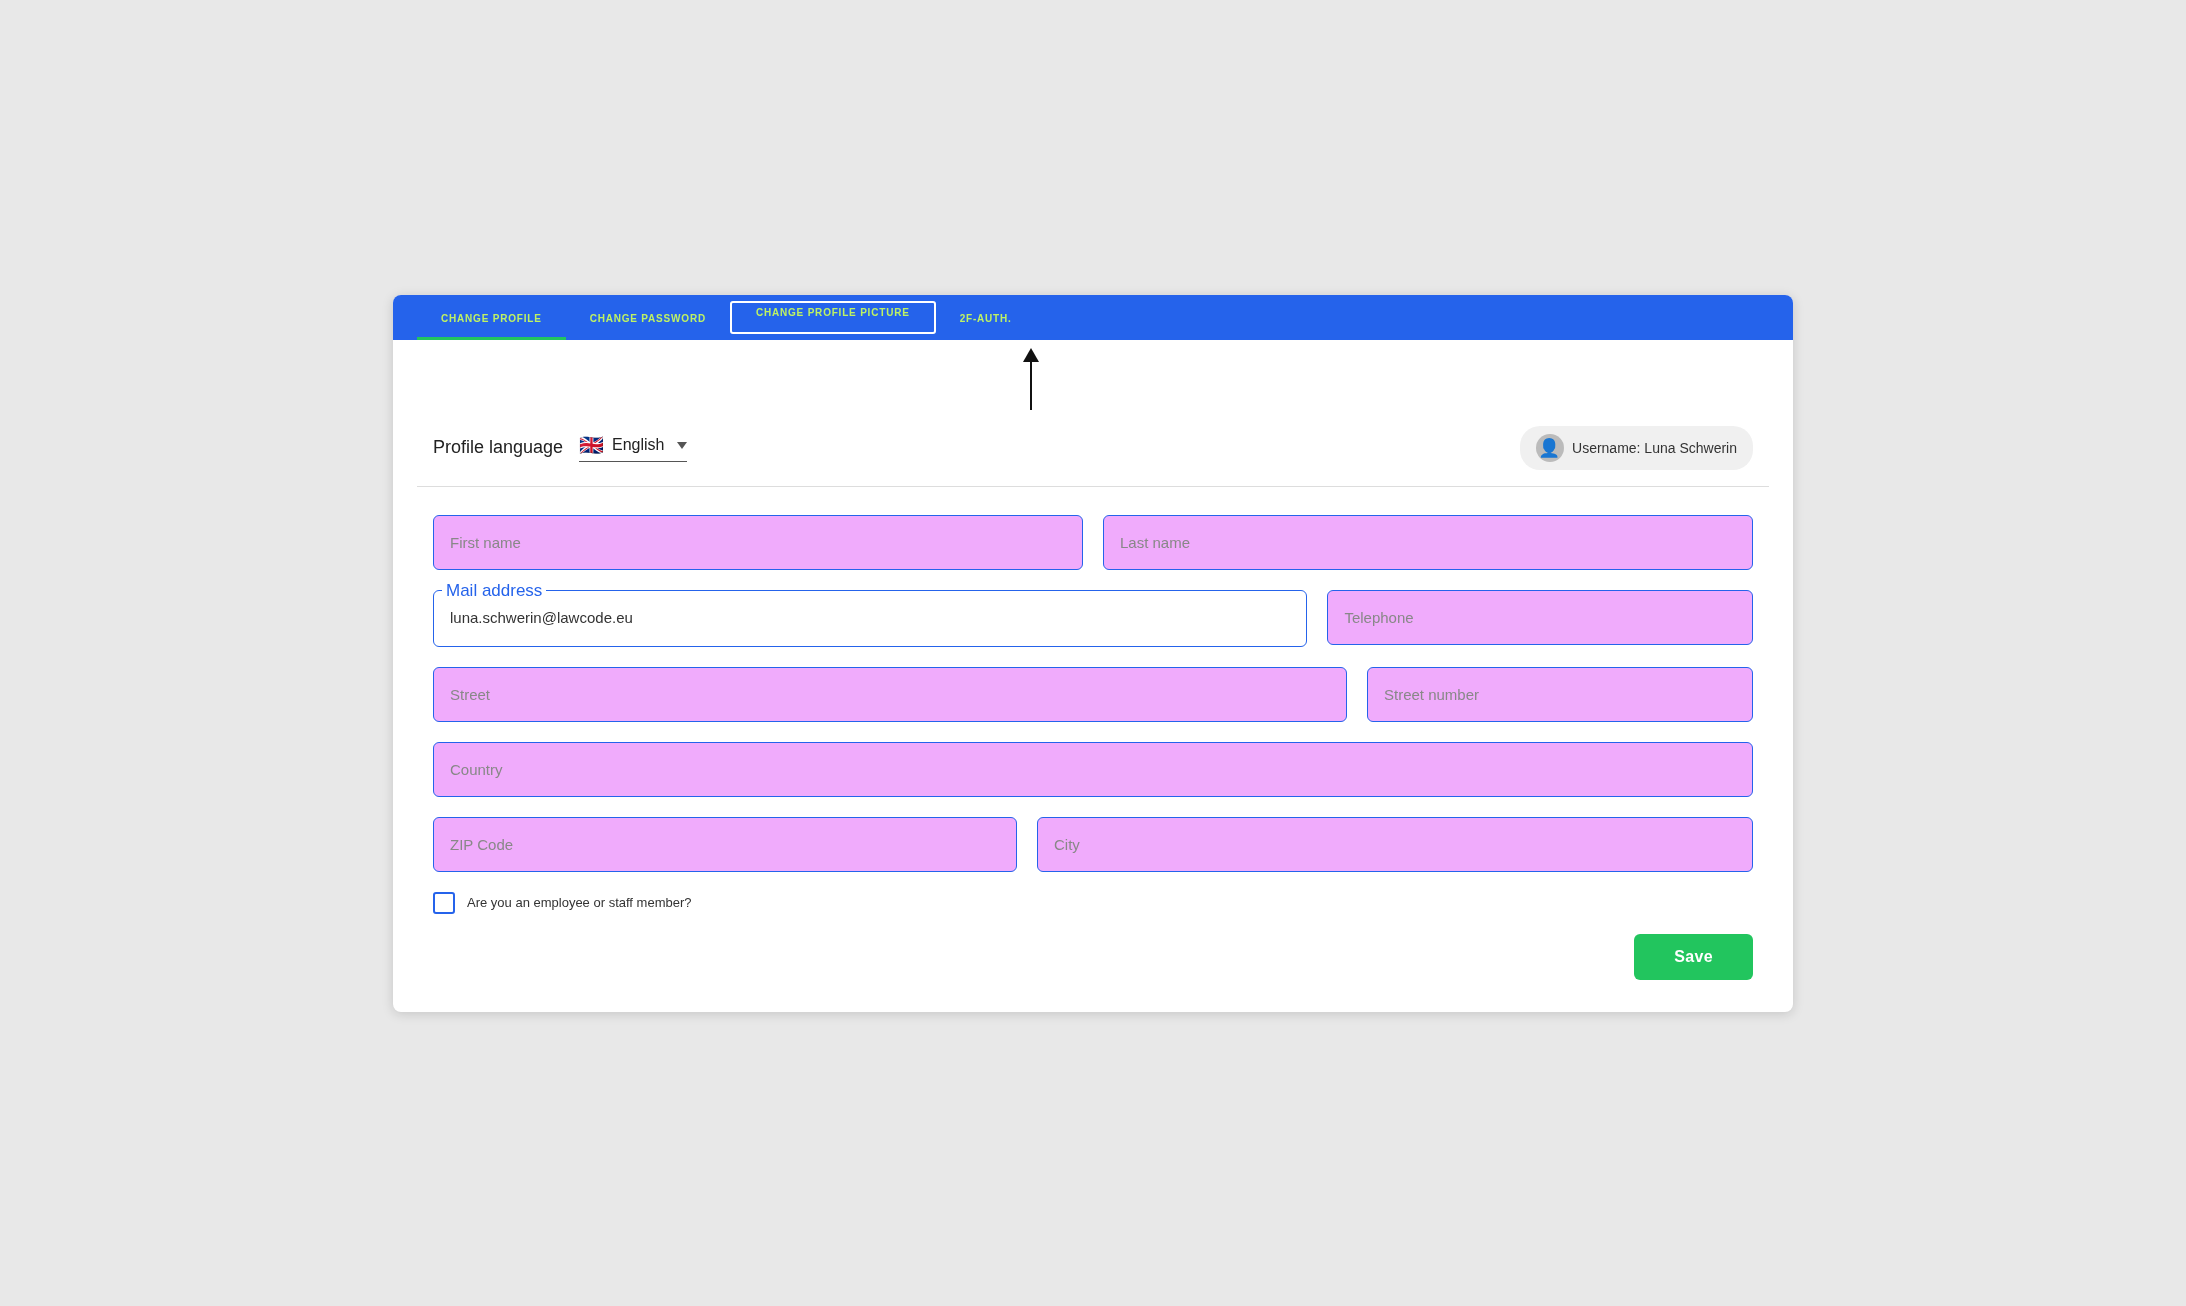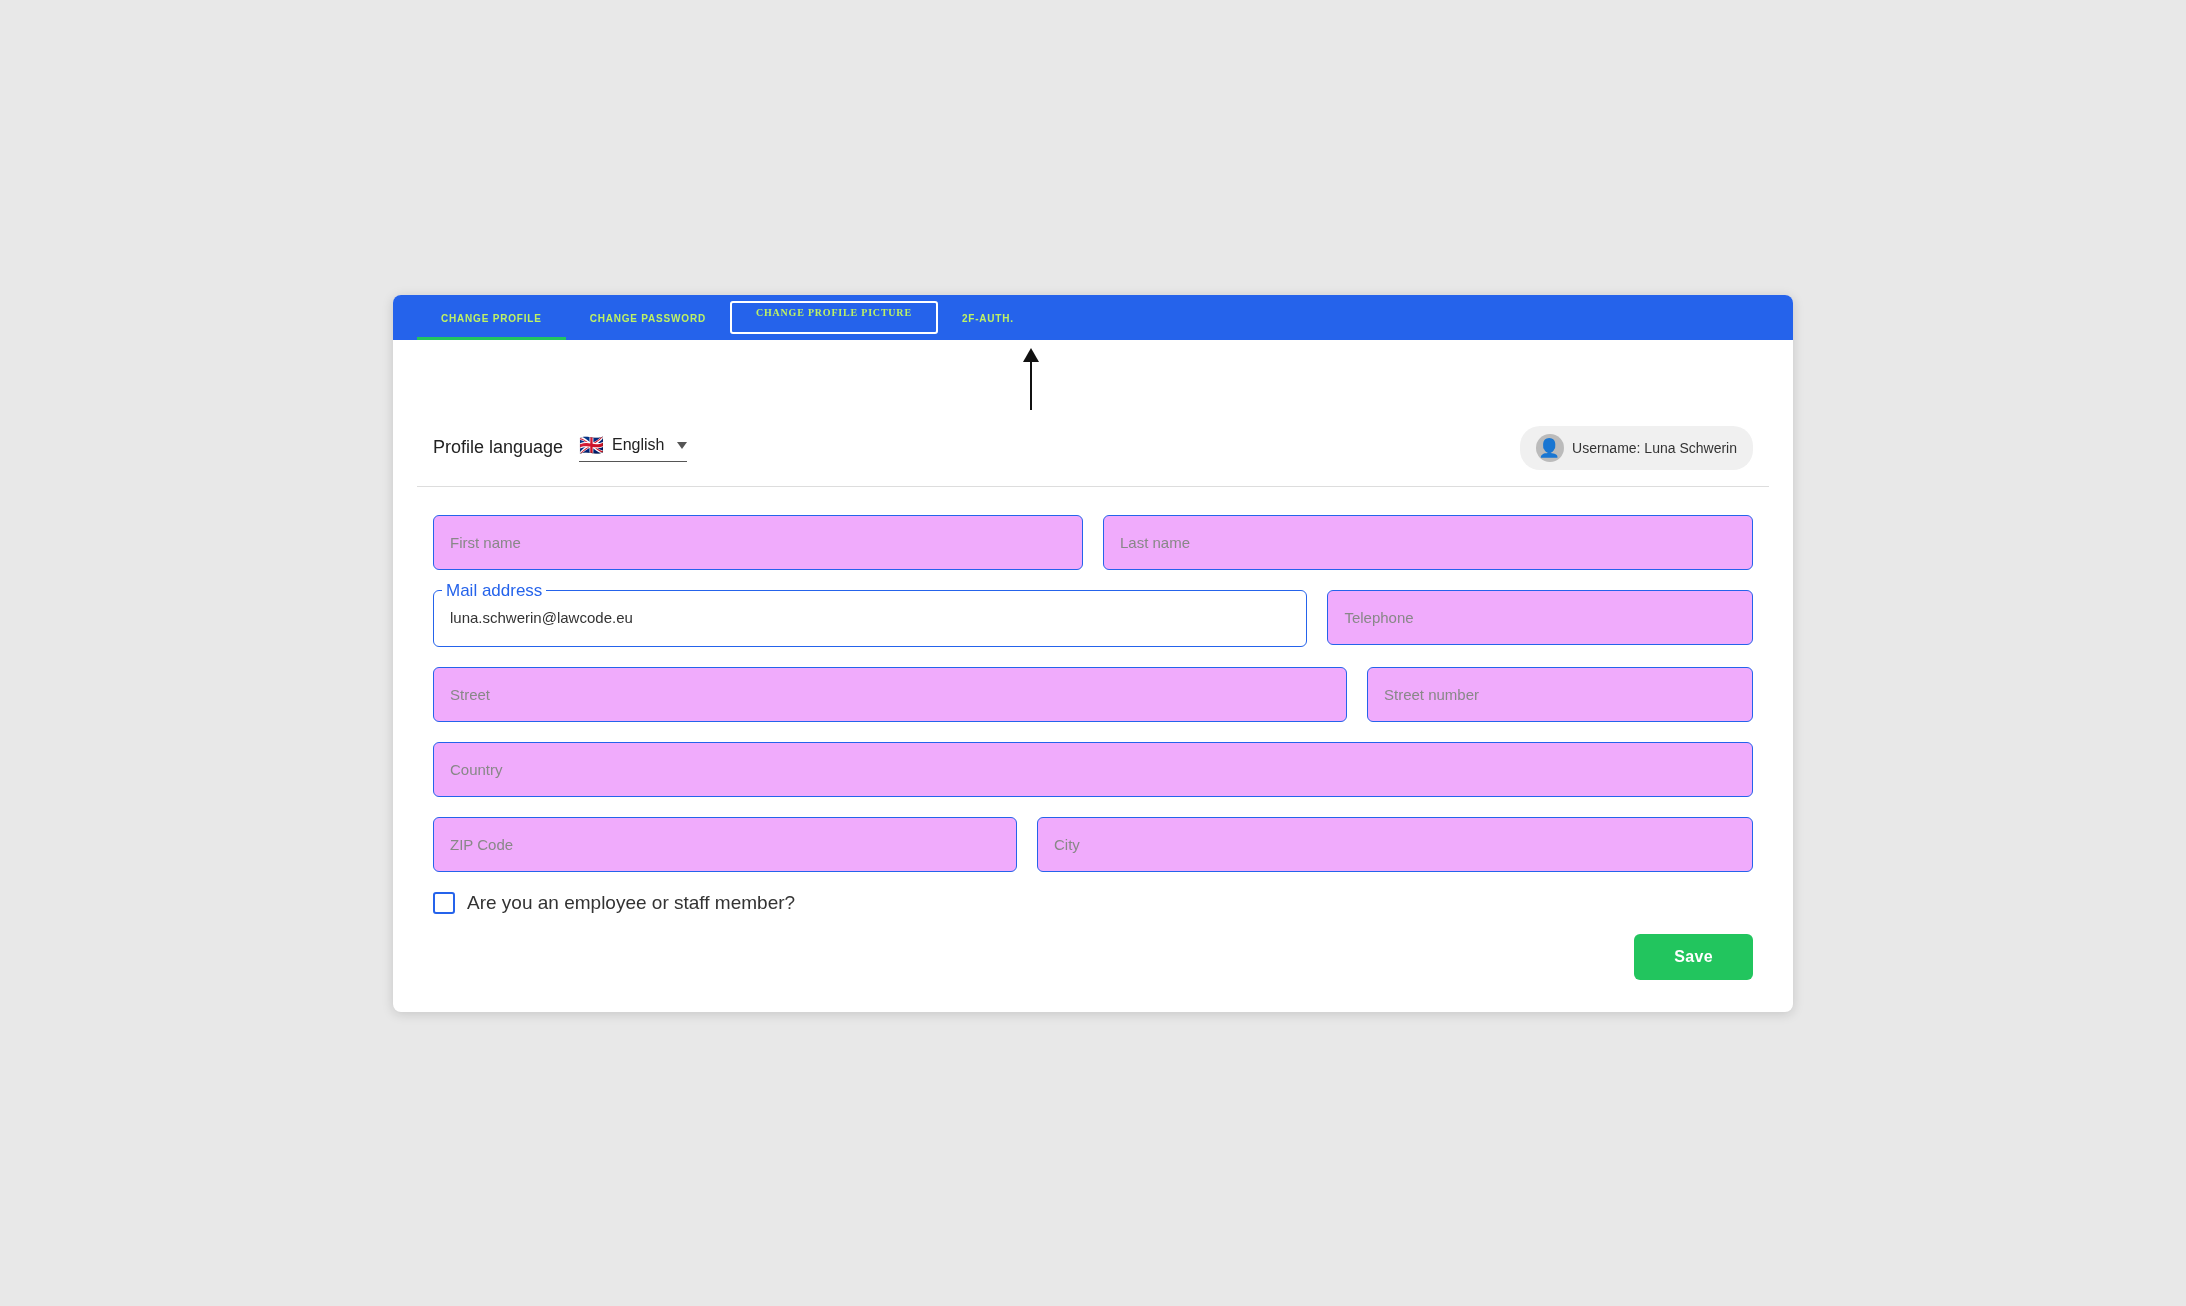--- a/index.html
+++ b/index.html
@@ -46,21 +46,20 @@
       bottom: 0;
       left: 0;
       right: 0;
       height: 3px;
       background: #22c55e;
     }
     .tab-item.active-border {
       border: 2px solid white;
       border-radius: 3px;
       padding: 4px 24px 14px;
-      font-family: Liberation Serif, serif;
     }
     
     .arrow-container {
       display: flex;
       justify-content: center;
       padding: 8px 0 0 0;
       position: relative;
     }
     .arrow-up {
       display: flex;
@@ -228,21 +227,21 @@
     .checkbox-box {
       width: 22px;
       height: 22px;
       border: 2px solid #2563eb;
       border-radius: 3px;
       background: white;
       flex-shrink: 0;
       cursor: pointer;
     }
     .checkbox-label {
-      font-size: 19px;
+      font-size: 13px;
       color: #333;
     }
     
     .save-row {
       display: flex;
       justify-content: flex-end;
       margin-top: 8px;
       align-items: center;
     }
     .save-btn {

